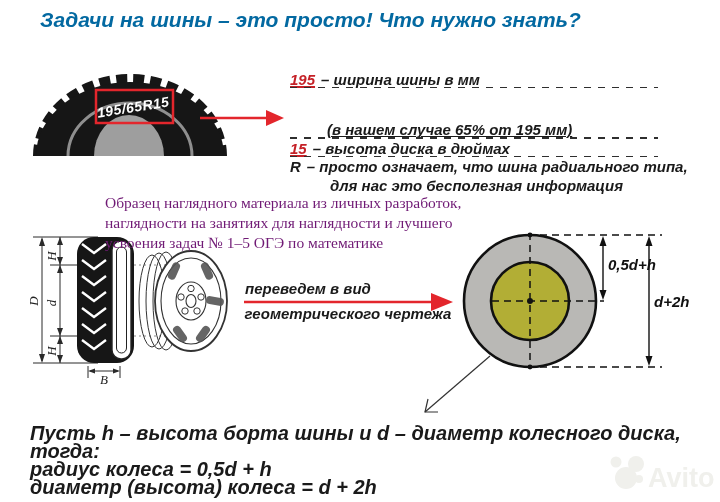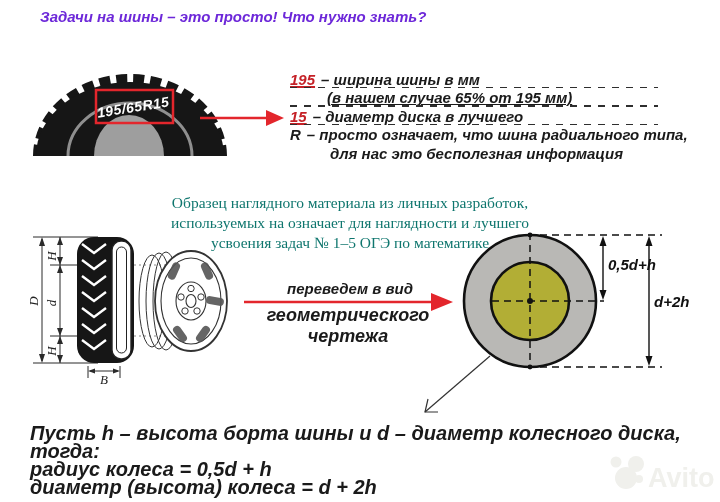--- a/index.html
+++ b/index.html
@@ -1,39 +1,39 @@
 <!DOCTYPE html>
 <html><head>
 <meta charset="utf-8">
 <style>
   html,body{margin:0;padding:0;background:#fff;}
   .page{position:relative;width:720px;height:502px;background:#fff;overflow:hidden;
         font-family:"Liberation Sans",sans-serif;color:#1a1a1a;}
   .abs{position:absolute;}
-  .title{left:40px;top:8px;font-size:15px;font-weight:bold;font-style:italic;color:#6d28d9;}
+  .title{left:40px;top:8px;font-size:21px;font-weight:bold;font-style:italic;color:#0369a1;}
   
   .spec{left:290px;top:71px;width:368px;}
   .spec-row{position:relative;height:18.4px;font-size:15px;font-weight:bold;font-style:italic;
             white-space:nowrap;}
   .spec-row.dash::after{content:"";position:absolute;left:0;right:0;bottom:1px;height:1.6px;
             background:repeating-linear-gradient(90deg,#2e2e2e 0 7px,transparent 7px 14px);}
   .spec-num{color:#c52127;text-decoration:underline;text-decoration-thickness:1.8px;}
   .spec-num-black{color:#1a1a1a;}
   .spec-text{margin-left:6px;font-style:italic;}
-  .spec-indent1{padding-left:37px;}
+  .spec-indent1{padding-left:37px;margin-top:32px;}
   .spec-indent2{padding-left:40px;}
   .u-solid{text-decoration:underline;text-decoration-thickness:1.4px;}
   
-  .watermark{left:105px;top:193px;width:490px;text-align:center;
+  .watermark{left:105px;top:193px;width:490px;text-align:left;
              font-family:"Liberation Serif",serif;font-size:15.5px;line-height:20px;
-             color:#0f766e;}
-  
-  .conv1{left:245px;top:280px;width:210px;text-align:center;font-size:15px;
+             color:#701a75;}
+  
+  .conv1{left:245px;top:280px;width:210px;text-align:left;font-size:15px;
          font-weight:bold;font-style:italic;}
-  .conv2{left:238px;top:305px;width:220px;text-align:center;font-size:18px;
+  .conv2{left:238px;top:305px;width:220px;text-align:center;font-size:15px;
          font-weight:bold;font-style:italic;}
   
   .bottom{left:30px;top:424px;font-size:20px;font-weight:bold;font-style:italic;line-height:18px;}
   svg text{font-family:"Liberation Sans",sans-serif;}
   svg .serifl{font-family:"Liberation Serif",serif;font-style:italic;font-size:13px;fill:#222;}
   svg .dimlbl{font-weight:bold;font-style:italic;font-size:15px;fill:#111;}
 </style>
 </head>
 <body>
 
@@ -182,33 +182,33 @@
   </svg>
 
   <div class="abs spec">
     <div class="spec-row dash">
       <span class="spec-num">195</span><span class="spec-text">– ширина шины в мм</span>
     </div>
     <div class="spec-row dash spec-indent1">
       <span class="u-solid">(в нашем случае 65% от 195 мм)</span>
     </div>
     <div class="spec-row dash">
-      <span class="spec-num">15</span><span class="spec-text">– диаметр диска в лучшего</span>
+      <span class="spec-num">15</span><span class="spec-text">– высота диска в дюймах</span>
     </div>
     <div class="spec-row">
       <span class="spec-num spec-num-black" style="text-decoration:none">R</span><span class="spec-text">– просто означает, что шина радиального типа,</span>
     </div>
     <div class="spec-row spec-indent2">
       <span>для нас это бесполезная информация</span>
     </div>
   </div>
 
   <div class="abs watermark">
     <div>Образец наглядного материала из личных разработок,</div>
-    <div>используемых на означает для наглядности и лучшего</div>
+    <div>наглядности на занятиях для наглядности и лучшего</div>
     <div>усвоения задач № 1–5 ОГЭ по математике</div>
   </div>
 
   <div class="abs conv1">переведем в вид</div>
   <div class="abs conv2">геометрического чертежа</div>
 
   <div class="abs bottom">
     <div>Пусть h – высота борта шины и d – диаметр колесного диска, тогда:</div>
     <div>радиус колеса = 0,5d + h</div>
     <div>диаметр (высота) колеса = d + 2h</div>

